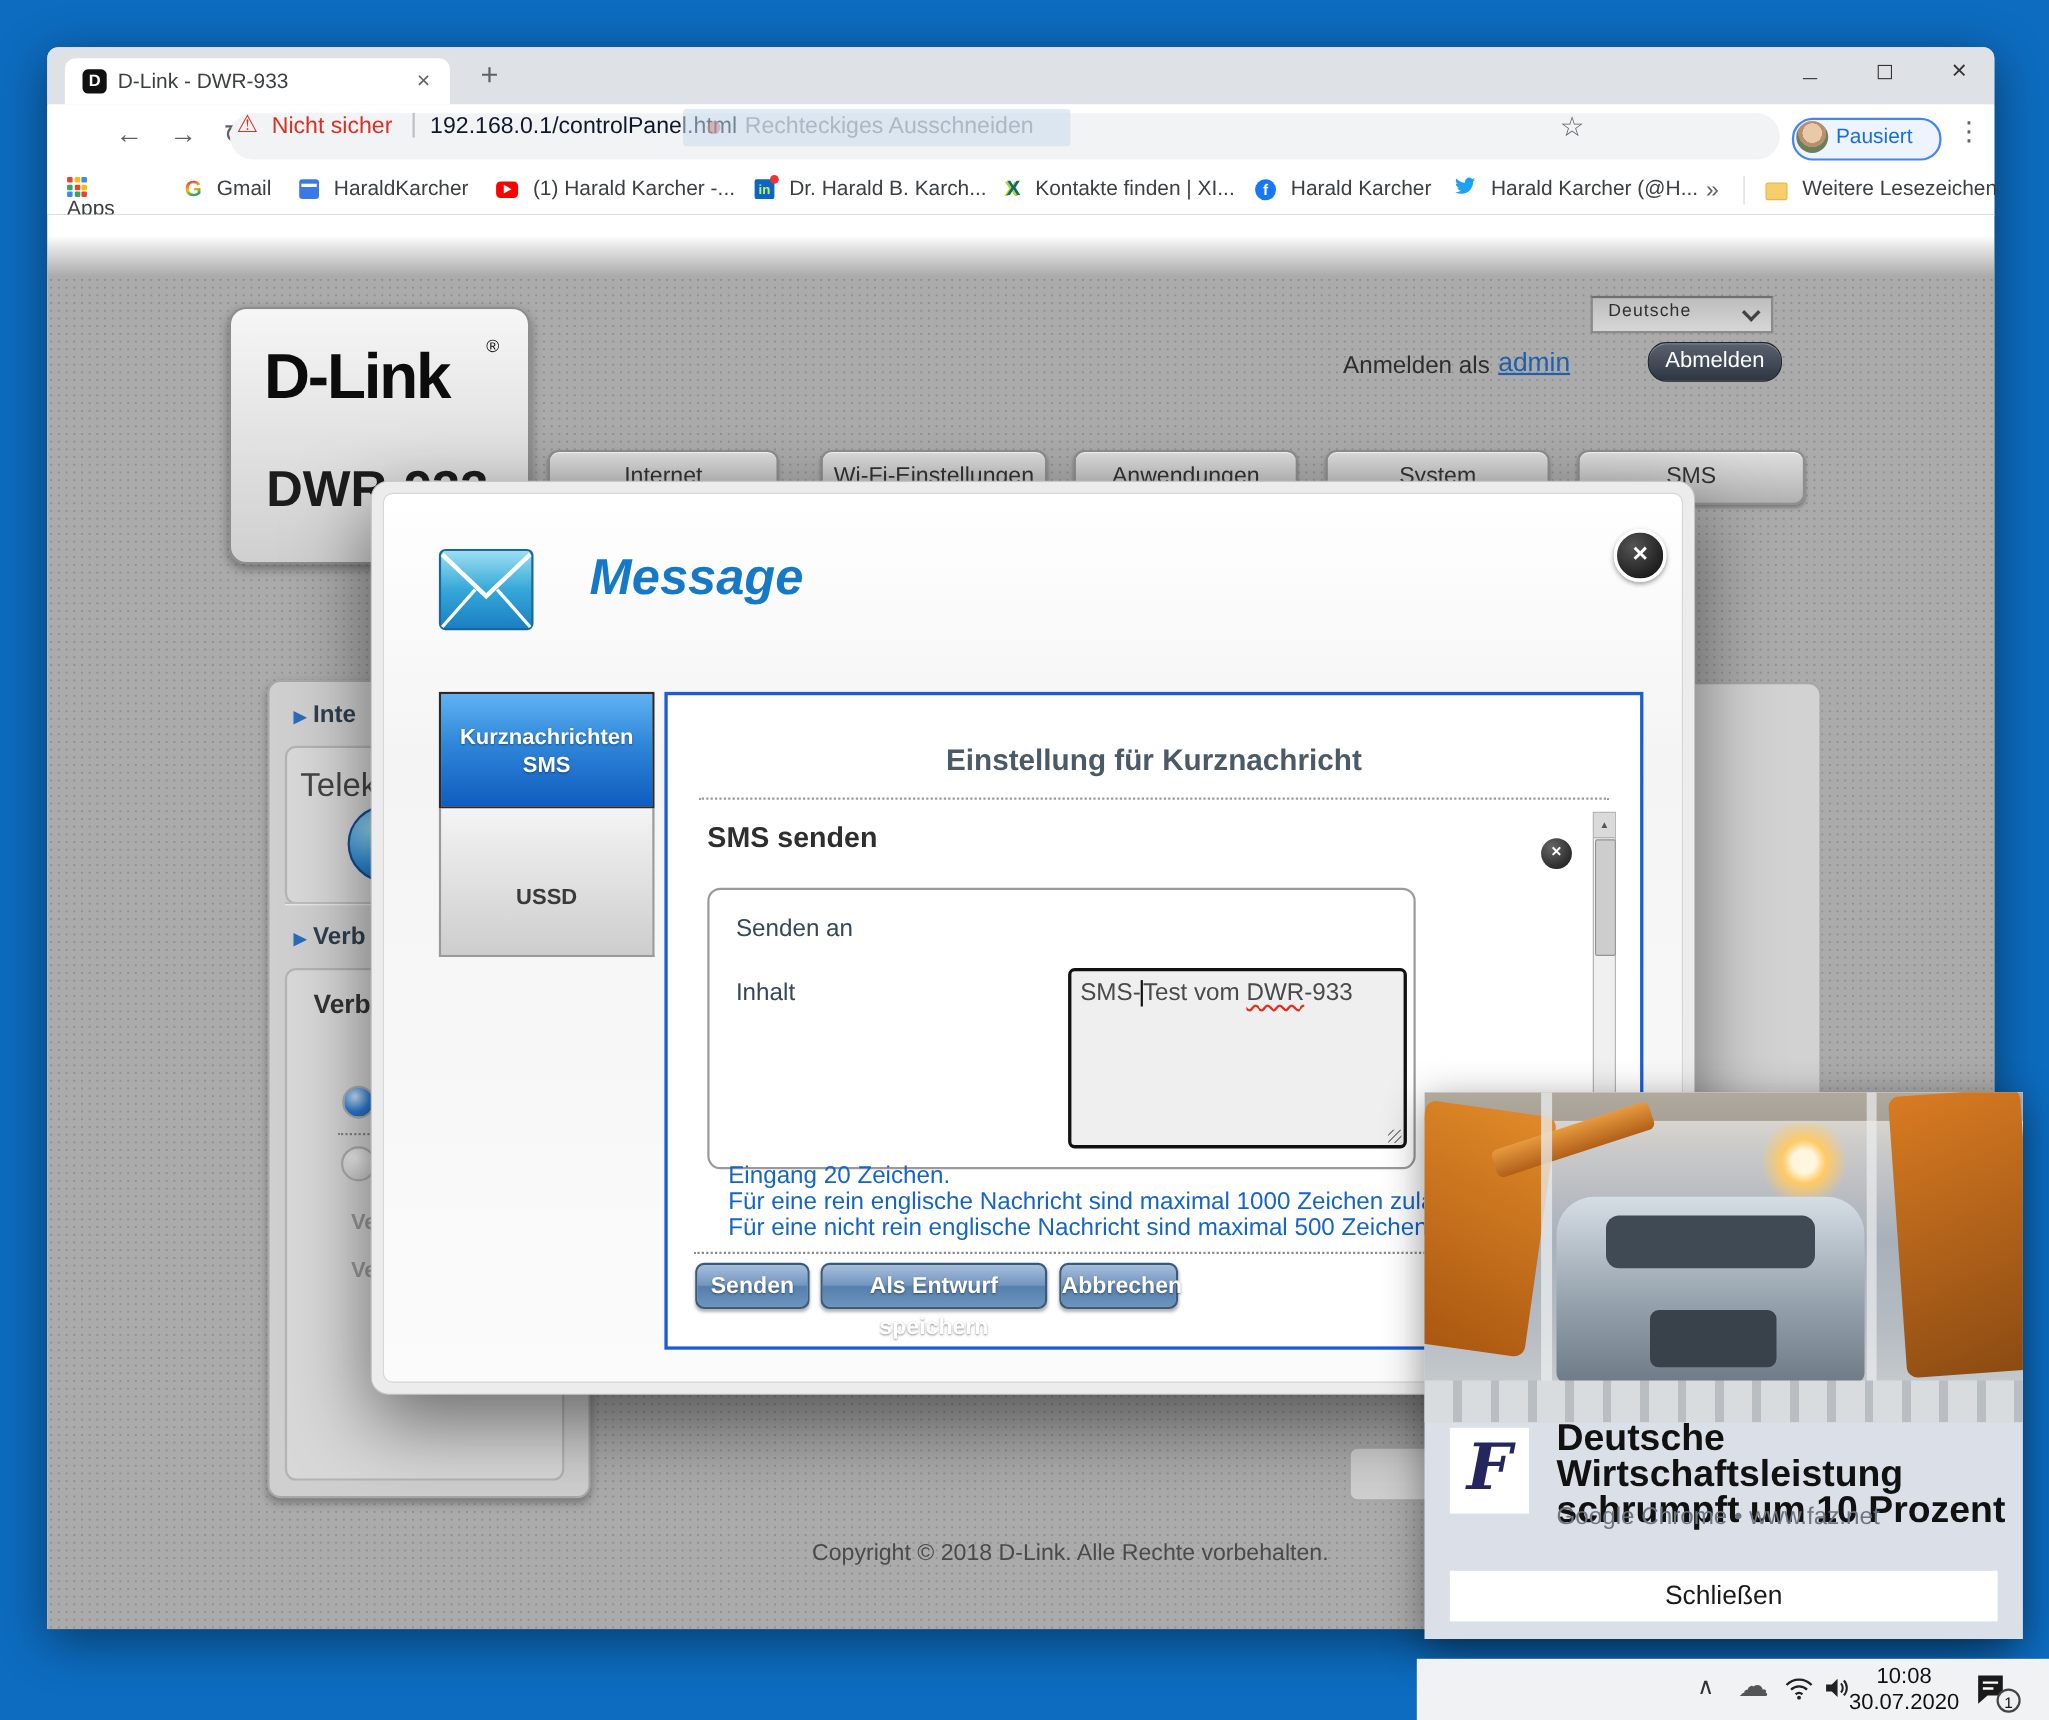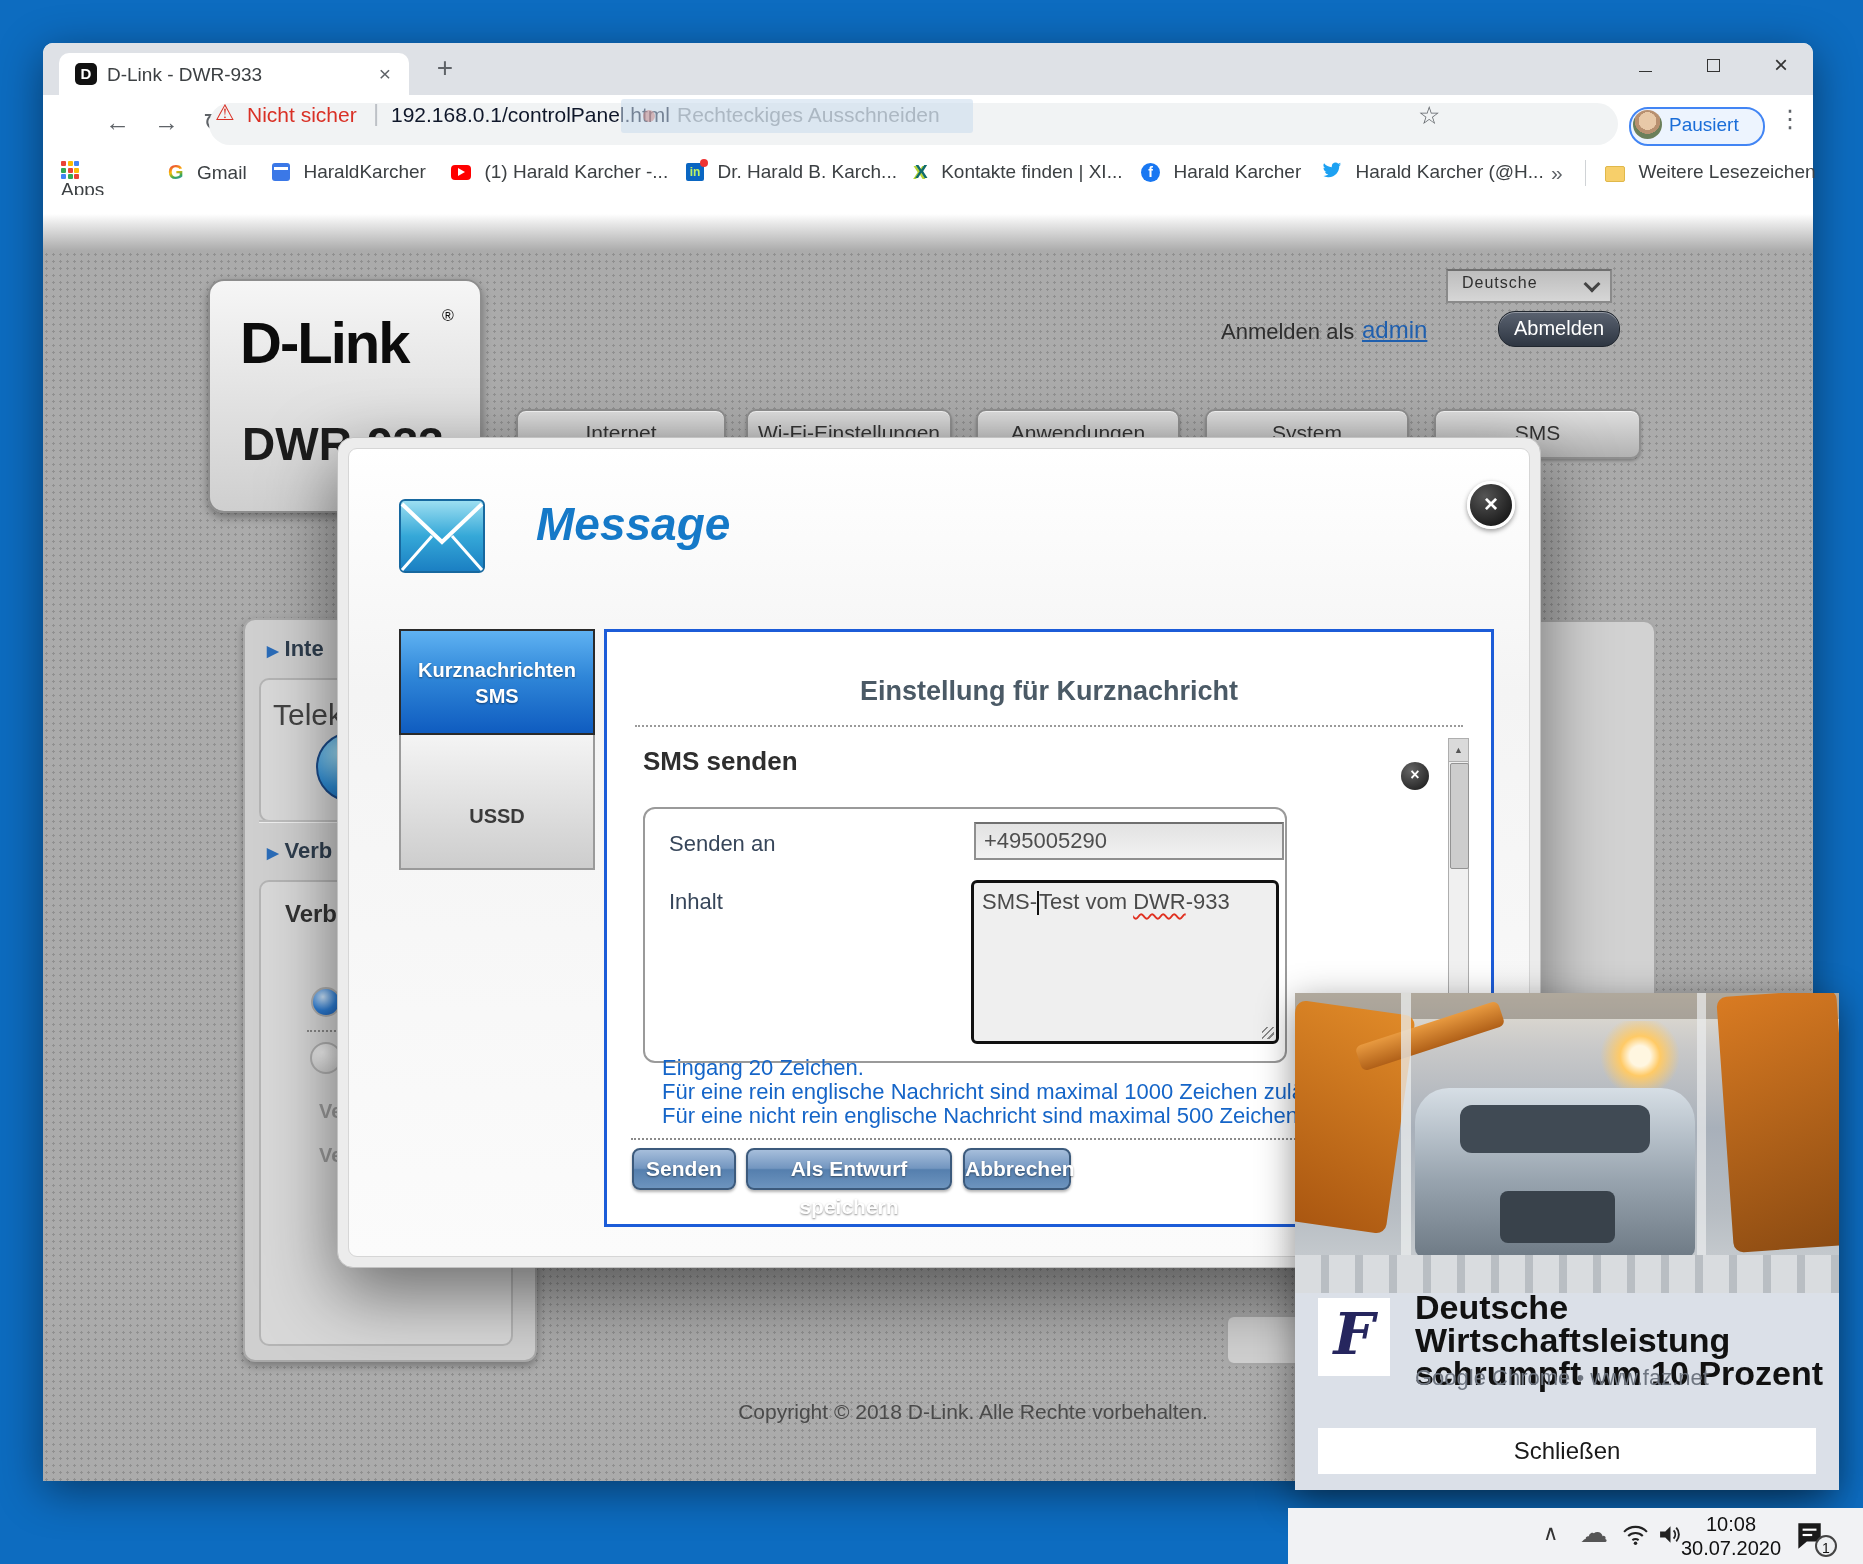--- a/index.html
+++ b/index.html
@@ -73,21 +73,21 @@
   #lang-text{position:absolute;left:14px;top:3px;font-size:16px;color:#2f2f2f;letter-spacing:1px;}
   #lang-chev{position:absolute;right:12px;top:7px;width:9px;height:9px;border-right:3px solid #444;border-bottom:3px solid #444;transform:rotate(45deg);}
   #login-prefix{position:absolute;left:1178px;top:124px;font-size:22px;color:#2e2e2e;}
   #login-user{position:absolute;left:1319px;top:121px;font-size:24px;color:#1f5fae;text-decoration:underline;}
   #logout-btn{position:absolute;left:1455px;top:116px;width:120px;height:34px;border-radius:17px;
         background:linear-gradient(180deg,#5a6270,#2e3642);border:1px solid #20262e;color:#fff;
         font-size:20px;text-align:center;line-height:33px;box-shadow:inset 0 1px 0 rgba(255,255,255,.35);}
   .navbtn{position:absolute;top:214px;height:46px;border-radius:10px;border:2px solid #8f8f8f;
         background:linear-gradient(180deg,#dedede,#b2b2b2);box-shadow:inset 0 1px 0 #f4f4f4,0 2px 3px rgba(0,0,0,.25);
         color:#333;font-size:21px;text-align:center;line-height:44px;}
-  #nav0{left:473px;width:206px;} #nav1{left:703px;width:202px;} #nav2{left:933px;width:200px;}
+  #nav0{left:455px;width:206px;} #nav1{left:703px;width:202px;} #nav2{left:933px;width:200px;}
   #nav3{left:1162px;width:200px;} #nav4{left:1391px;width:203px;}
 
   #left-panel{position:absolute;left:200px;top:423px;width:290px;height:740px;background:#cfcfcf;
         border:2px solid #a8a8a8;border-radius:12px;box-shadow:0 4px 8px rgba(0,0,0,.3);}
   .frag-head{position:absolute;font-size:22px;font-weight:bold;color:#2f3e4e;}
   .frag-head b{color:#2b6cb8;font-size:15px;margin-right:6px;}
   #lp-box1{position:absolute;left:14px;top:58px;width:250px;height:140px;background:#d8d8d8;border:2px solid #b4b4b4;border-radius:10px;}
   #lp-telek{position:absolute;left:12px;top:18px;font-size:30px;color:#444;}
   #lp-circle{position:absolute;left:55px;top:52px;width:66px;height:66px;border-radius:50%;
         background:radial-gradient(circle at 35% 28%,#a8e4f8,#2f8fd8 55%,#1255a8);border:2px solid #1a4a88;
@@ -367,21 +367,20 @@
         <div id="mp-section">SMS senden</div>
         <div id="mp-close">×</div>
 
         <div id="mp-scroll">
           <div id="mp-scroll-up">▲</div>
           <div id="mp-thumb"></div>
         </div>
 
         <div id="form-box">
           <div id="lab-sendto">Senden an</div>
-          <input id="inp-sendto" value="+495005290" style="">
           <div id="lab-inhalt">Inhalt</div>
           <div id="ta-inhalt">
             <span>SMS-</span><span id="ta-caret"></span><span>Test vom </span><span class="misspell">DWR</span><span>-933</span>
             <div id="ta-grip"></div>
           </div>
         </div>
 
         <div class="hint" style="top:423px">Eingang 20 Zeichen.</div>
         <div class="hint" style="top:447px">Für eine rein englische Nachricht sind maximal 1000 Zeichen zulässi</div>
         <div class="hint" style="top:471px">Für eine nicht rein englische Nachricht sind maximal 500 Zeichen zul</div>

